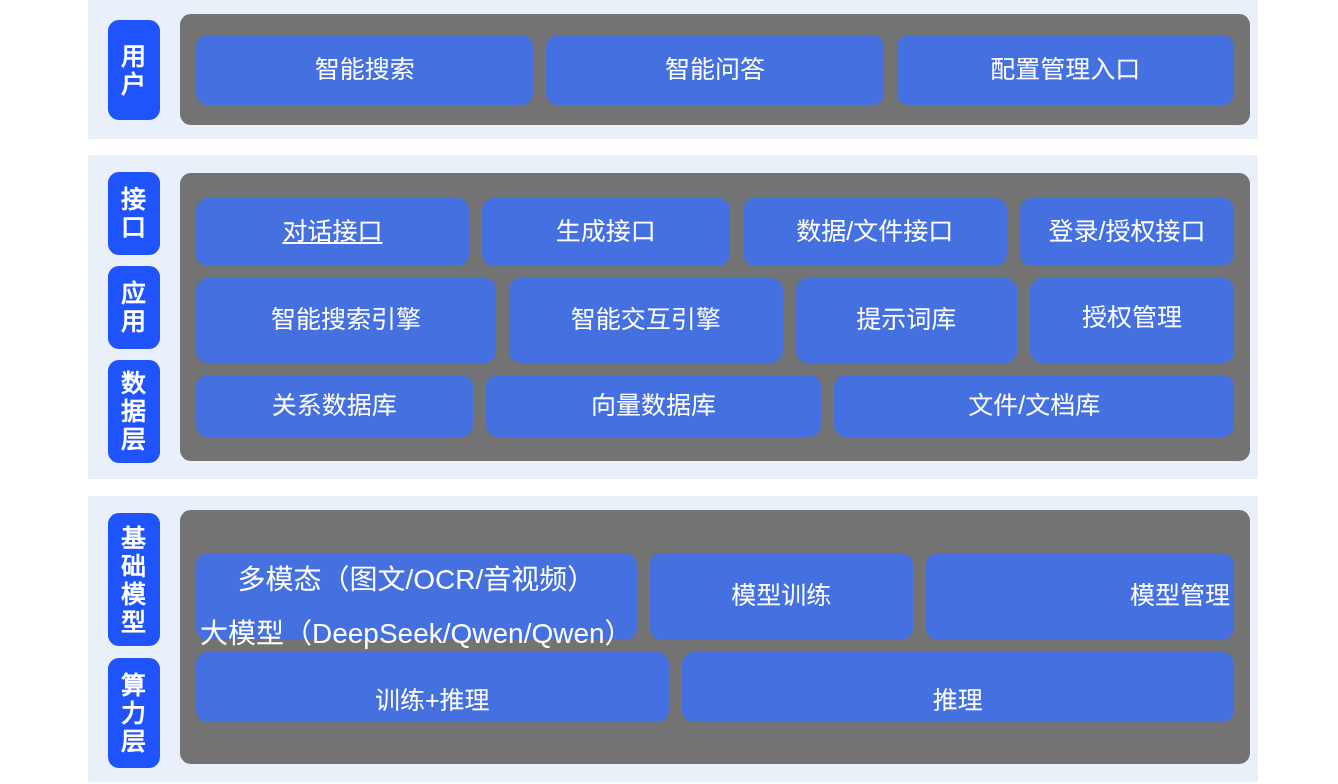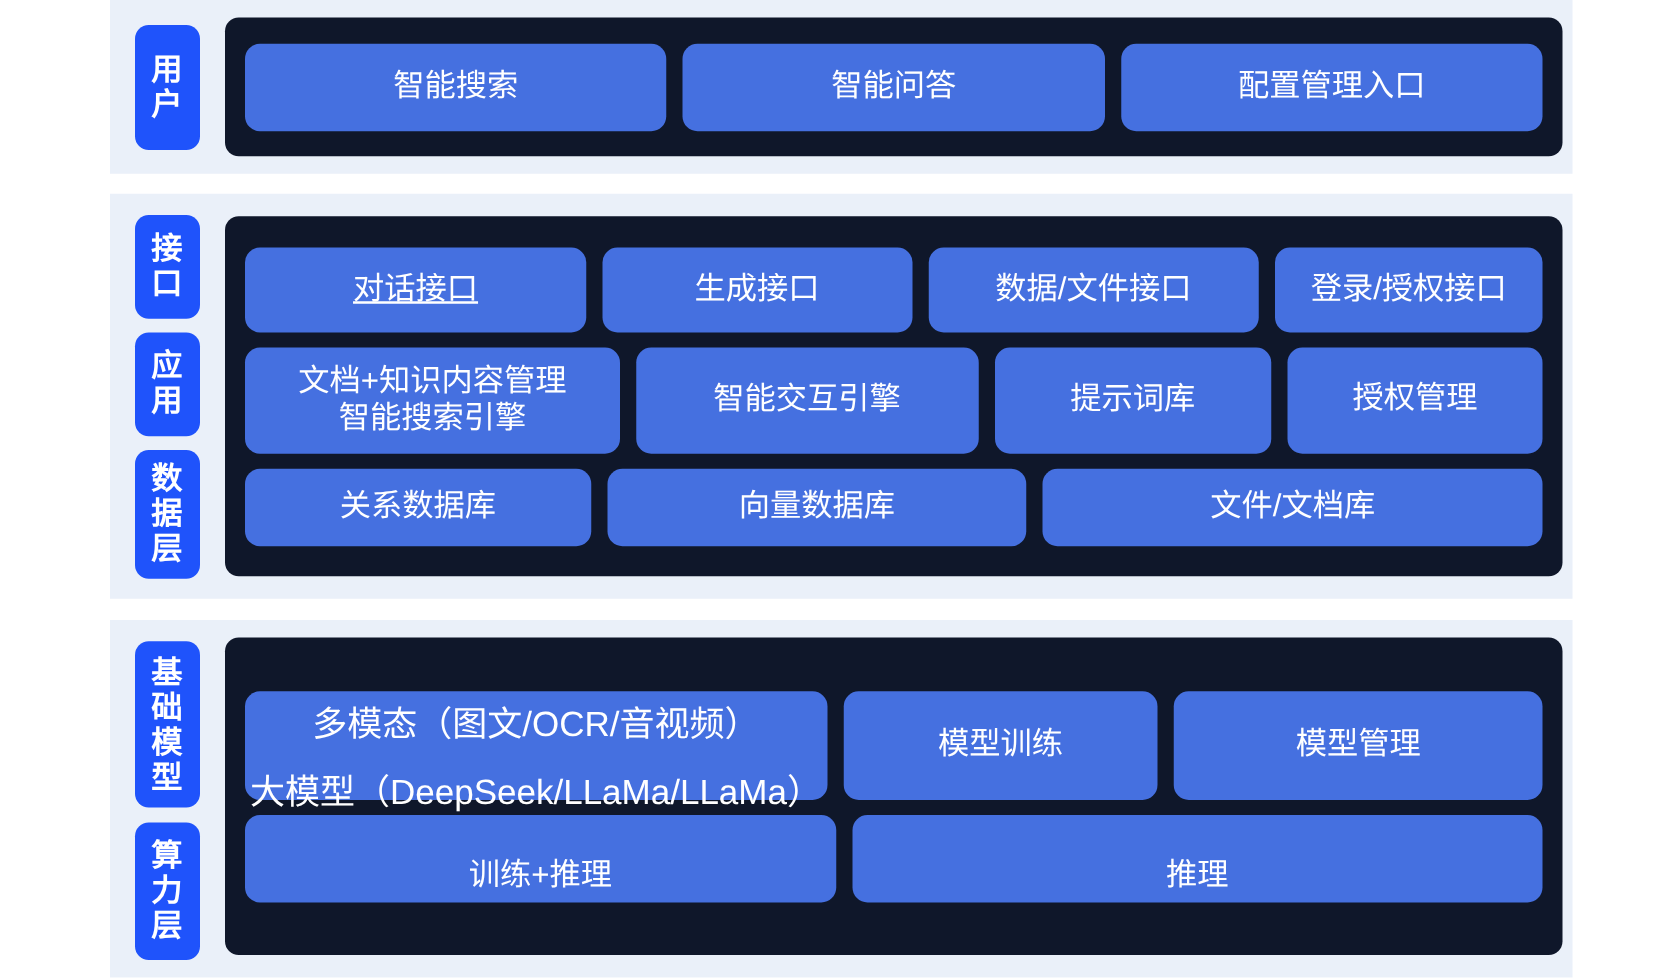--- a/index.html
+++ b/index.html
@@ -72,21 +72,21 @@
 
   .tag-user   { height: 100px; }
   .tag-api    { height: 98px;  margin-bottom: 11px; }
   .tag-app    { height: 98px;  margin-bottom: 11px; }
   .tag-data   { height: 122px; }
   .tag-base   { height: 142px; margin-bottom: 12px; }
   .tag-power  { height: 117px; }
 
   
   .card {
-    background: #0f172a;
+    background: #737373;
     border-radius: 11px;
     flex: 1 1 auto;
     margin: 14px 8px 14px 0;
     padding: 14px 16px;
     box-sizing: border-box;
     display: flex;
     flex-direction: column;
     justify-content: center;
   }
   .card-2 { margin: 18px 8px 18px 0; padding: 14px 16px; }
@@ -139,21 +139,21 @@
   
   .row-data .box { height: 62px; }
   .row-data .b0 { flex: 2.95 1 0; }
   .row-data .b1 { flex: 3.6 1 0; }
   .row-data .b2 { flex: 4.3 1 0; }
 
   
   .row-model .box { height: 87px; }
   .row-model .b0 { flex: 4.3 1 0; }
   .row-model .b1 { flex: 2.85 1 0; }
-  .row-model .b2 { flex: 3.35 1 0; }
+  .row-model .b2 { flex: 3.35 1 0; align-items: flex-end; }
 
   
   .row-compute { margin-top: 11px; }
   .row-compute .box { height: 70px; justify-content: flex-end; }
   .row-compute .b0 { flex: 4.78 1 0; }
   .row-compute .b1 { flex: 5.6 1 0; }
 
   
   .bottom-rule {
     position: absolute;
@@ -224,21 +224,20 @@
         <div class="box b2">
           <span class="line">数据/文件接口</span>
         </div>
         <div class="box b4">
           <span class="line">登录/授权接口</span>
         </div>
       </div>
 
       <div class="row row-app">
         <div class="box b0">
-          <span class="line">文档+知识内容管理</span>
           <span class="line">智能搜索引擎</span>
         </div>
         <div class="box b1">
           <span class="line">智能交互引擎</span>
         </div>
         <div class="box b2">
           <span class="line">提示词库</span>
         </div>
         <div class="box b3">
           <span class="line">授权管理</span>
@@ -274,21 +273,21 @@
         <span>力</span>
         <span>层</span>
       </div>
     </div>
 
     <div class="card card-3">
 
       <div class="row row-model">
         <div class="box b0">
           <span class="line line-sm">多模态（图文/OCR/音视频）</span>
-          <span class="line line-sm">大模型（DeepSeek/LLaMa/LLaMa）</span>
+          <span class="line line-sm">大模型（DeepSeek/Qwen/Qwen）</span>
         </div>
         <div class="box b1">
           <span class="line">模型训练</span>
         </div>
         <div class="box b2">
           <span class="line">模型管理</span>
         </div>
       </div>
 
       <div class="row row-compute">

